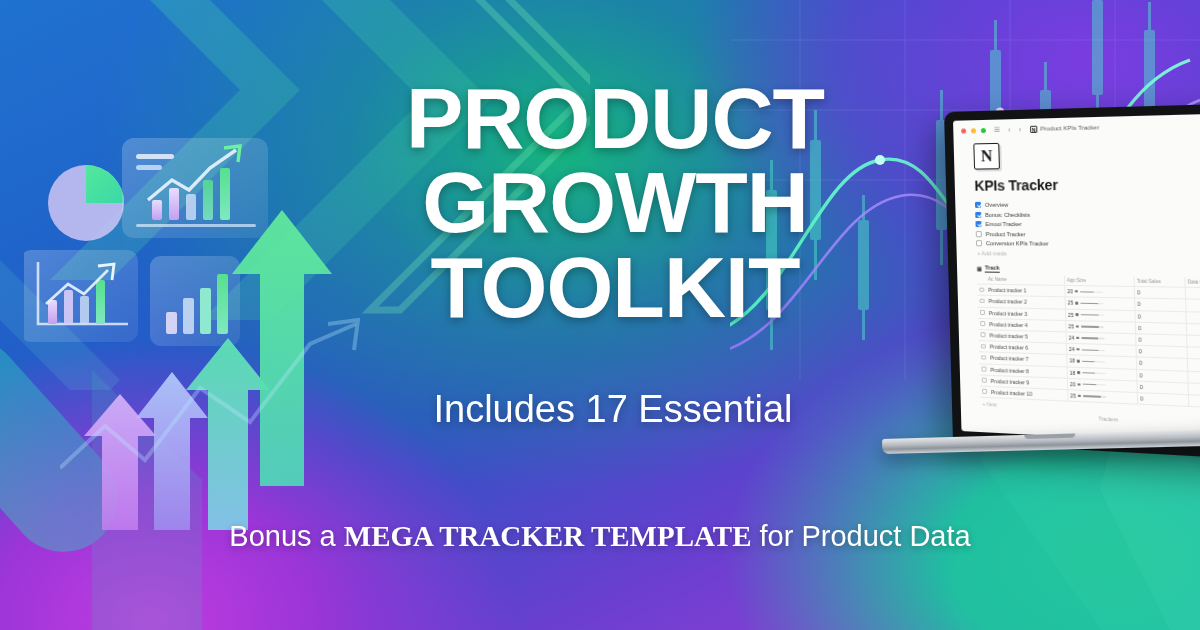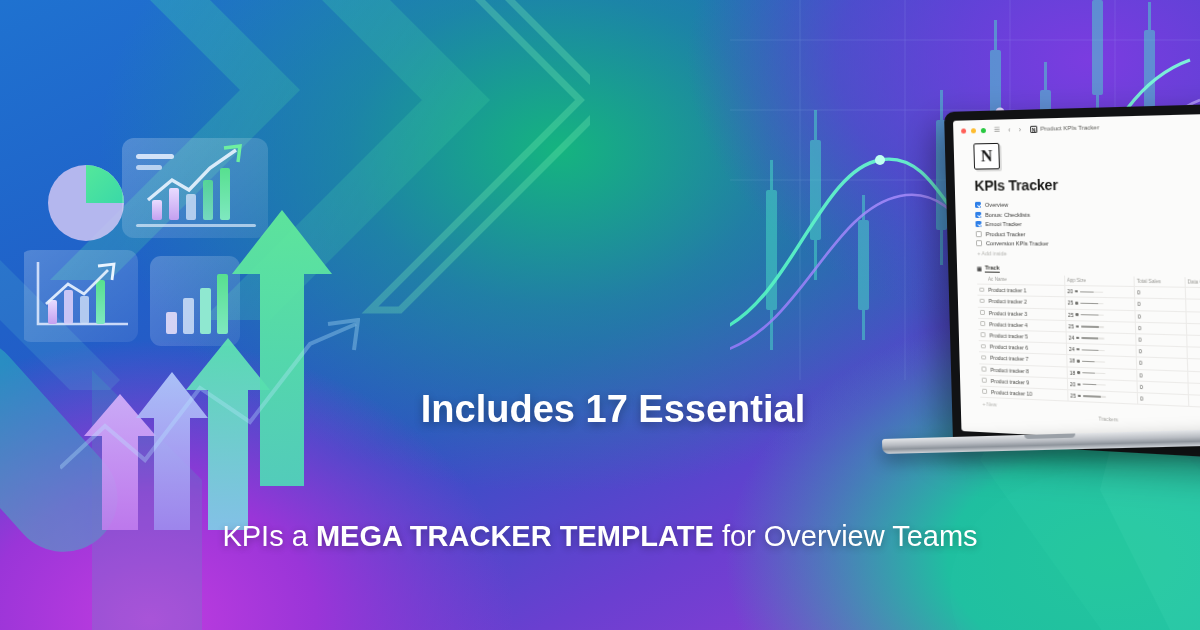--- a/index.html
+++ b/index.html
@@ -48,37 +48,37 @@
     line-height: 0.98;
     letter-spacing: -1px;
     text-shadow: 0 3px 10px rgba(0,0,0,.30);
   }
   .headline .hl { display: block; }
 
   .subhead {
     position: absolute; left: 318px; top: 386px; width: 590px;
     text-align: center;
     color: #ffffff;
-    font-weight: 700;
+    font-weight: 400;
     font-size: 38px;
     line-height: 1.22;
     text-shadow: 0 3px 8px rgba(0,0,0,.30);
   }
   .subhead .sl { display: block; }
 
   .tagline {
     position: absolute; left: 0; top: 520px; width: 1200px;
     text-align: center;
     color: #ffffff;
     font-size: 29px;
     font-weight: 400;
     text-shadow: 0 2px 7px rgba(0,0,0,.30);
     white-space: nowrap;
   }
-  .tagline b { font-weight: 700; }
+  .tagline b { font-weight: 700; font-family: Liberation Serif, serif; }
 
   .footer-url {
     position: absolute; left: 0; top: 600px; width: 1200px;
     text-align: center;
     color: #e8eaf6;
     font-size: 17px;
     letter-spacing: .2px;
   }
 
   
@@ -344,26 +344,31 @@
       </linearGradient>
     </defs>
     <path d="M38 290 L38 78 L10 78 L60 14 L110 78 L82 78 L82 290 Z" fill="url(#arwBig)" opacity=".92"></path>
   </svg>
 
   <svg class="zigzag" viewBox="0 0 300 180">
     <path d="M0 150 L45 108 L85 142 L140 70 L190 104 L250 26 L296 6" fill="none" stroke="#b8e8ff" stroke-width="4" opacity=".6"></path>
     <path d="M268 6 L298 2 L294 32" fill="none" stroke="#b8e8ff" stroke-width="4" opacity=".6"></path>
   </svg>
 
+  <div class="headline">
+    <span class="hl">PRODUCT</span>
+    <span class="hl">GROWTH</span>
+    <span class="hl">TOOLKIT</span>
+  </div>
 
   <div class="subhead">
     <span class="sl">Includes 17 Essential</span>
   </div>
 
-  <div class="tagline"><span>KPIs a </span><b>MEGA TRACKER TEMPLATE</b><span> for Overview Teams</span></div>
+  <div class="tagline"><span>Bonus a </span><b>MEGA TRACKER TEMPLATE</b><span> for Product Data</span></div>
 
 
   <div class="laptop">
     <div class="laptop-lid">
       <div class="screen">
 
         <div class="nt-bar">
           <span class="dot r"></span>
           <span class="dot y"></span>
           <span class="dot g"></span>

